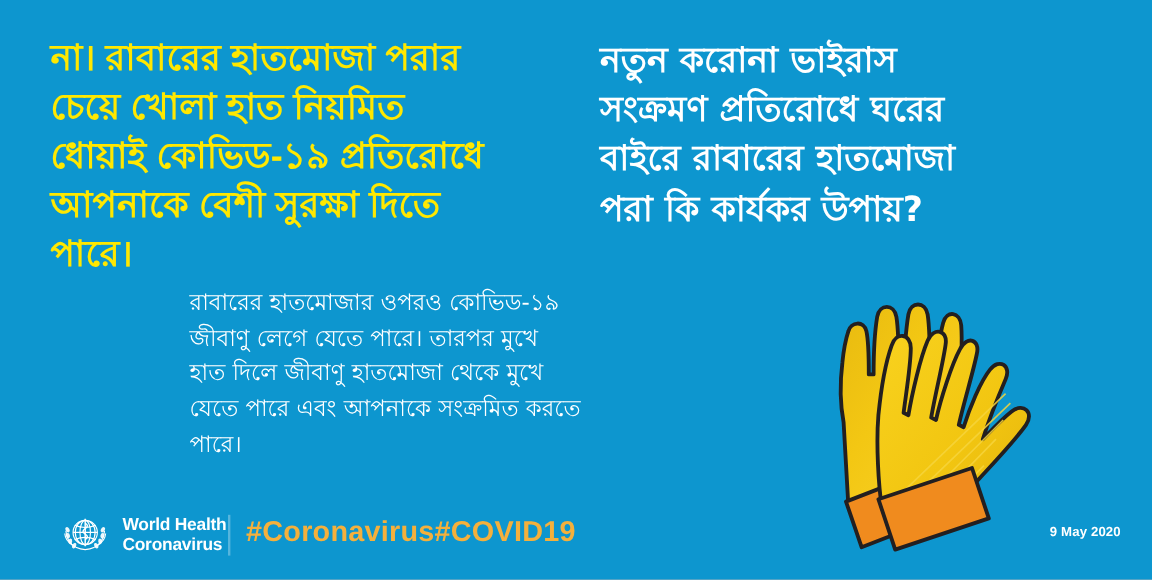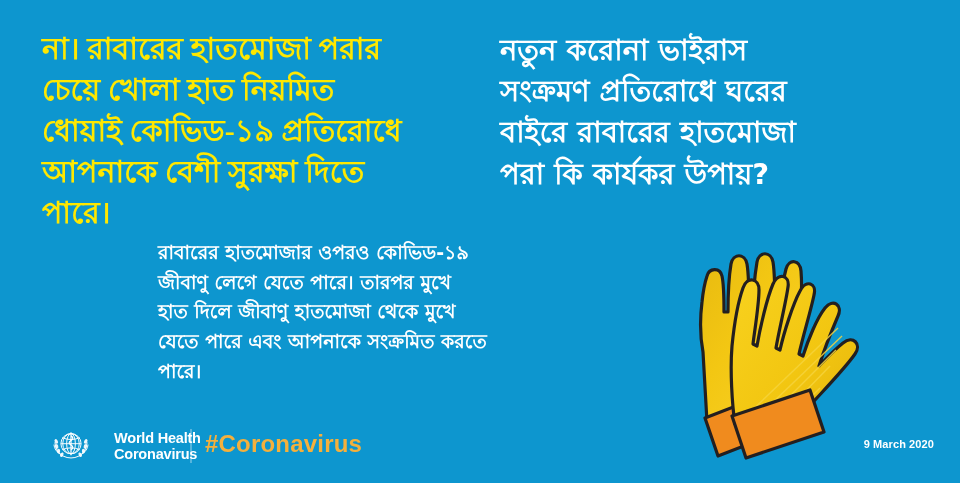--- a/index.html
+++ b/index.html
@@ -16,21 +16,21 @@
     background:#0d96cf;
   }
 
   
   .answer-headline{
     position:absolute;
     left:42px;
     top:28px;
     width:455px;
     color:#ffe800;
-    font-family:Liberation Serif, serif;
+    font-family:Liberation Sans, sans-serif;
     font-weight:700;
     font-size:30px;
     line-height:1.37;
     letter-spacing:.1px;
     white-space:pre-line;
     text-rendering:optimizeLegibility;
   }
 
   
   .question-headline{
@@ -48,21 +48,21 @@
   }
 
   
   .body-copy{
     position:absolute;
     left:158px;
     top:238px;
     width:450px;
     color:#ffffff;
     font-family:"DejaVu Sans","Liberation Sans",sans-serif;
-    font-weight:700;
+    font-weight:400;
     font-size:19px;
     line-height:1.56;
     white-space:pre-line;
   }
 
   
   .glove-art{
     position:absolute;
     left:660px;
     top:240px;
@@ -78,21 +78,21 @@
     bottom:0;
     width:960px;
     height:72px;
   }
   .who-lockup{
     position:absolute;
     left:48px;
     top:12px;
     display:flex;
     align-items:center;
-    gap:20px;
+    gap:8px;
   }
   .who-emblem{width:46px;height:46px;flex:none;}
   .who-emblem svg{display:block;width:100%;height:100%;}
   .who-wordmark{
     color:#ffffff;
     font-family:"Liberation Sans","DejaVu Sans",sans-serif;
     font-weight:700;
     font-size:14.5px;
     line-height:1.12;
     letter-spacing:-.2px;
@@ -269,18 +269,19 @@
           </g>
         </svg>
       </span>
       <span class="who-wordmark"><span>World Health</span><br><span>Coronavirus</span></span>
     </div>
 
     <div class="footer-divider"></div>
 
     <div class="hashtags">
       <span>#Coronavirus</span>
+      <span>#COVID19</span>
     </div>
 
-    <div class="date-stamp">9 March 2020</div>
+    <div class="date-stamp">9 May 2020</div>
   </div>
 
 </div>
 
 </body></html>

